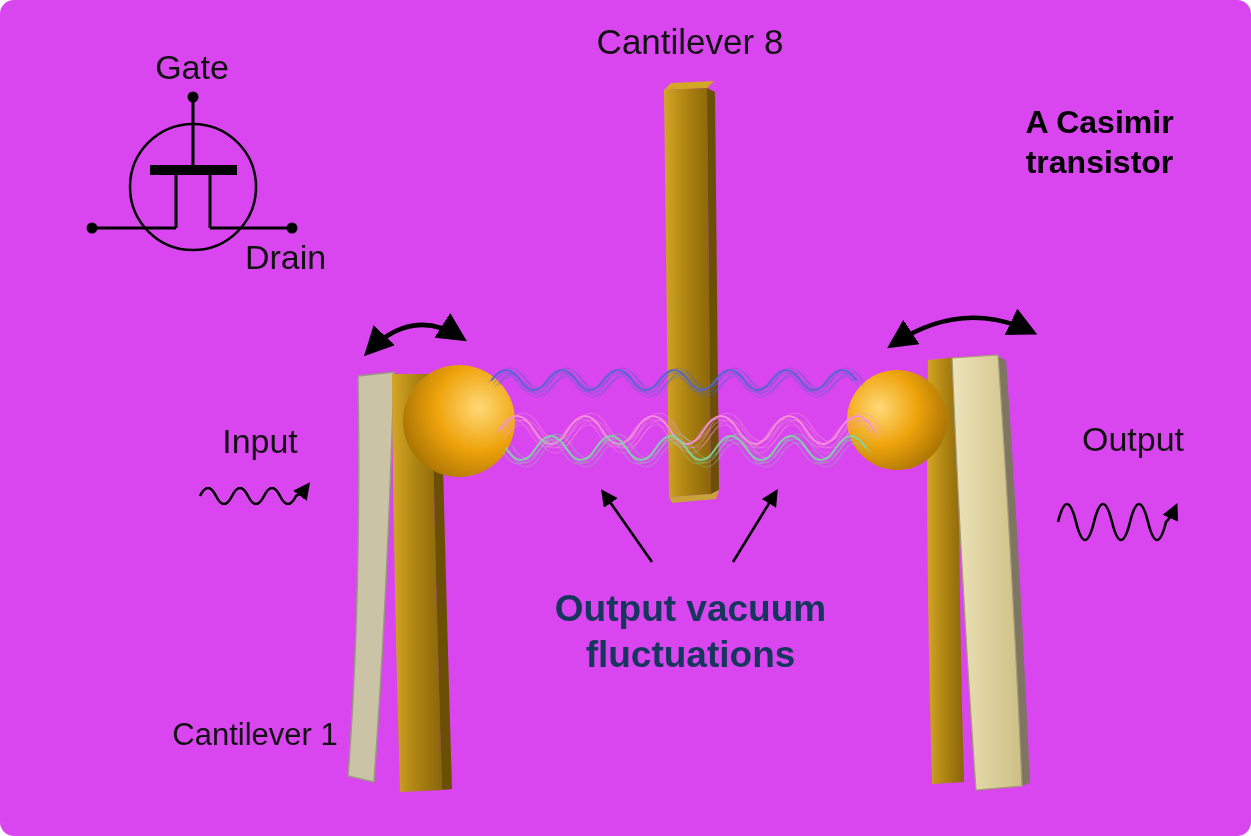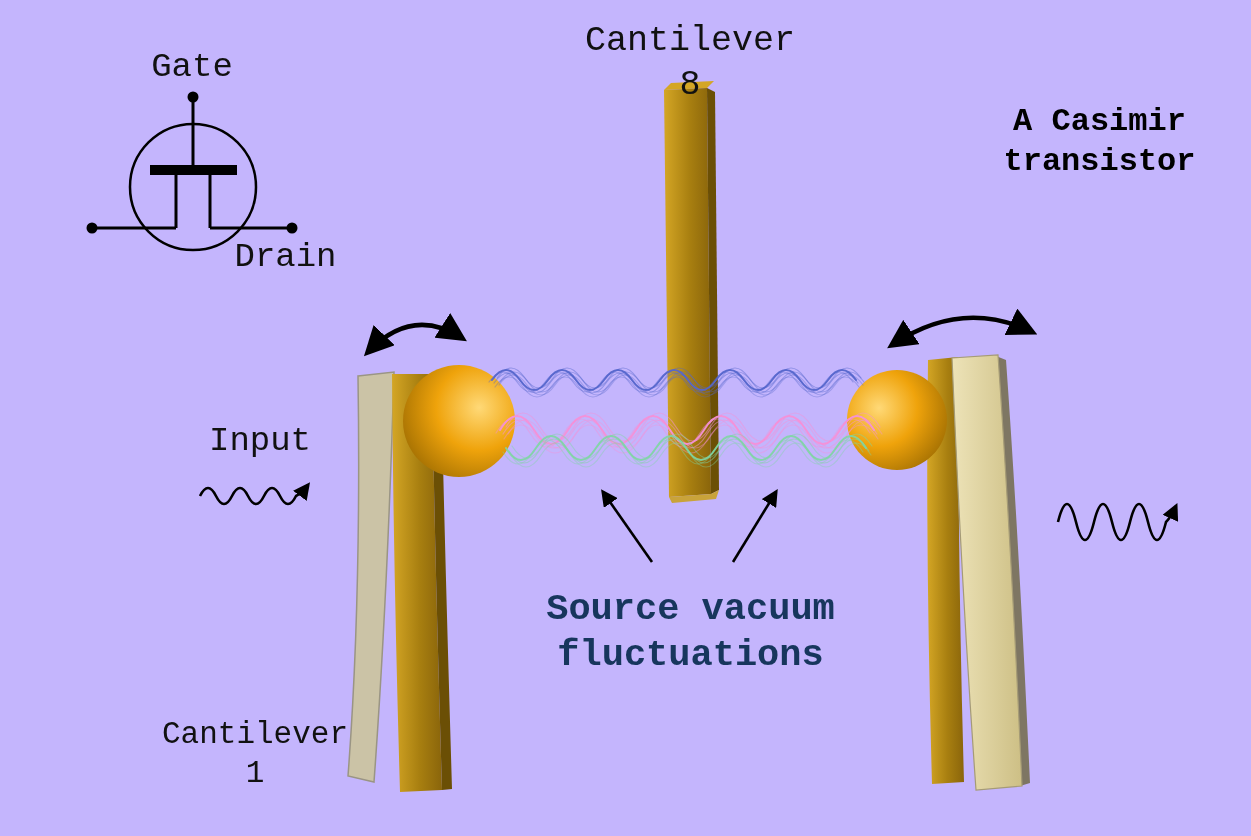--- a/index.html
+++ b/index.html
@@ -1,21 +1,22 @@
 <!DOCTYPE html>
 <html><head>
 <meta charset="utf-8">
 <style>
   html,body{margin:0;padding:0;background:#ffffff;}
   #stage{
     position:relative;
     width:1251px;height:836px;
-    background:#c4b5fd;
-    font-family:Liberation Mono, monospace;
+    background:#d946ef;
+    font-family:Liberation Sans, sans-serif;
     overflow:hidden;
+    border-radius:14px;
   }
   #diagram-svg{position:absolute;left:0;top:0;}
   .lbl{
     position:absolute;
     color:#111111;
     font-size:34px;
     text-align:center;
     line-height:1.25;
     white-space:pre-line;
   }
@@ -144,16 +145,17 @@
 
     <path class="arrow-line" d="M652,562 L603,492" stroke-width="2.6" marker-end="url(#arrowHead)"></path>
     <path class="arrow-line" d="M733,562 L776,492" stroke-width="2.6" marker-end="url(#arrowHead)"></path>
   </svg>
 
   <div class="lbl lbl-gate">Gate</div>
   <div class="lbl lbl-drain">Drain</div>
   <div class="lbl lbl-cant2">Cantilever 8</div>
   <div class="lbl lbl-title">A Casimir transistor</div>
   <div class="lbl lbl-input">Input</div>
-  <div class="lbl lbl-fluct">Source vacuum fluctuations</div>
+  <div class="lbl lbl-output">Output</div>
+  <div class="lbl lbl-fluct">Output vacuum fluctuations</div>
   <div class="lbl lbl-cant1">Cantilever 1</div>
 
 </div>
 
 </body></html>

